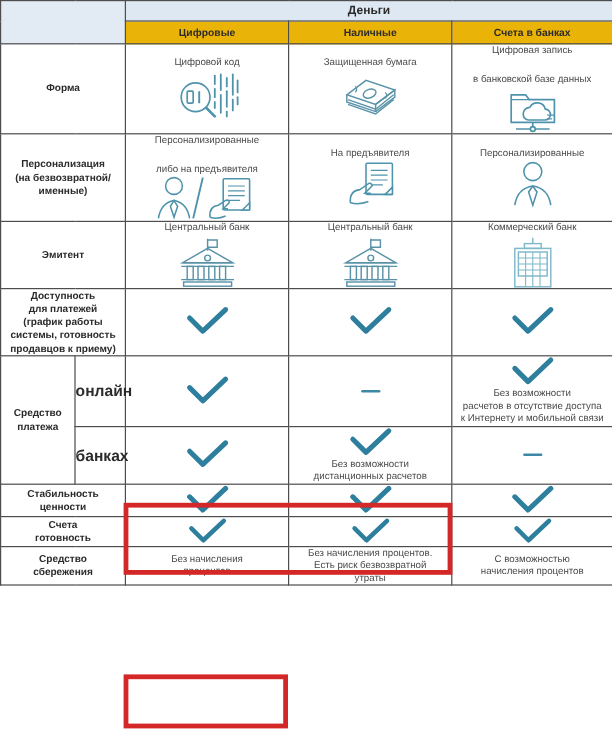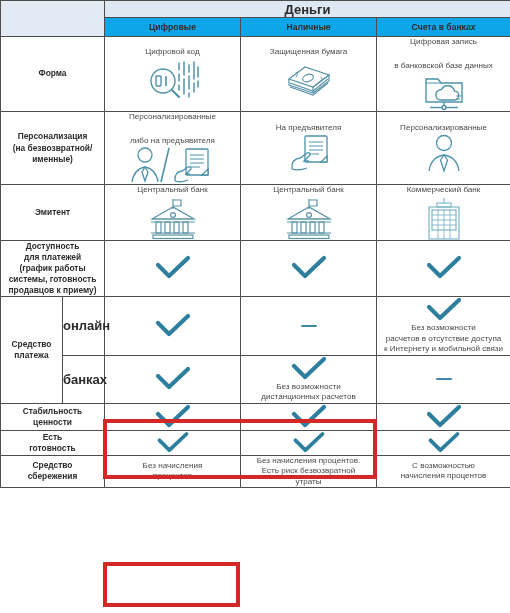--- a/index.html
+++ b/index.html
@@ -22,27 +22,27 @@
     border:1px solid #4d4d4d;
     padding:0;
     vertical-align:middle;
     text-align:center;
   }
   
   .hdr-blank{border-top:none;border-left:none;background:#e2ebf4;}
   .hdr-top{
     background:#dde8f3;
     font-weight:bold;
-    font-size:13px;
+    font-size:10px;
     color:#2b2b2b;
     height:16px;
     border-top:none;
   }
   .hdr-sub{
-    background:#0ea5e9;
+    background:#eab308;
     font-weight:bold;
     font-size:8.6px;
     color:#2b2b2b;
     height:18px;
   }
   .rowlabel{
     font-weight:bold;
     font-size:8.4px;
     color:#2b2b2b;
     line-height:1.32;
@@ -406,21 +406,21 @@
         <span class="icon-wrap">
           <svg class="check" width="40" height="26" viewBox="0 0 40 26" fill="none" stroke="#2d7f9d" stroke-width="4.2" stroke-linecap="round" stroke-linejoin="round">
                 <path d="M5 10 L16 21 L35 3"></path>
               </svg>
         </span>
       </td>
     </tr>
 
     <tr>
       <td class="rowlabel" colspan="2">
-        <span>Есть</span><br>
+        <span>Счета</span><br>
         <span>готовность</span>
       </td>
       <td class="cell">
         <span class="icon-wrap">
           <svg class="check" width="36" height="24" viewBox="0 0 40 26" fill="none" stroke="#2d7f9d" stroke-width="4.2" stroke-linecap="round" stroke-linejoin="round">
                 <path d="M5 10 L16 21 L35 3"></path>
               </svg>
         </span>
       </td>
       <td class="cell">

